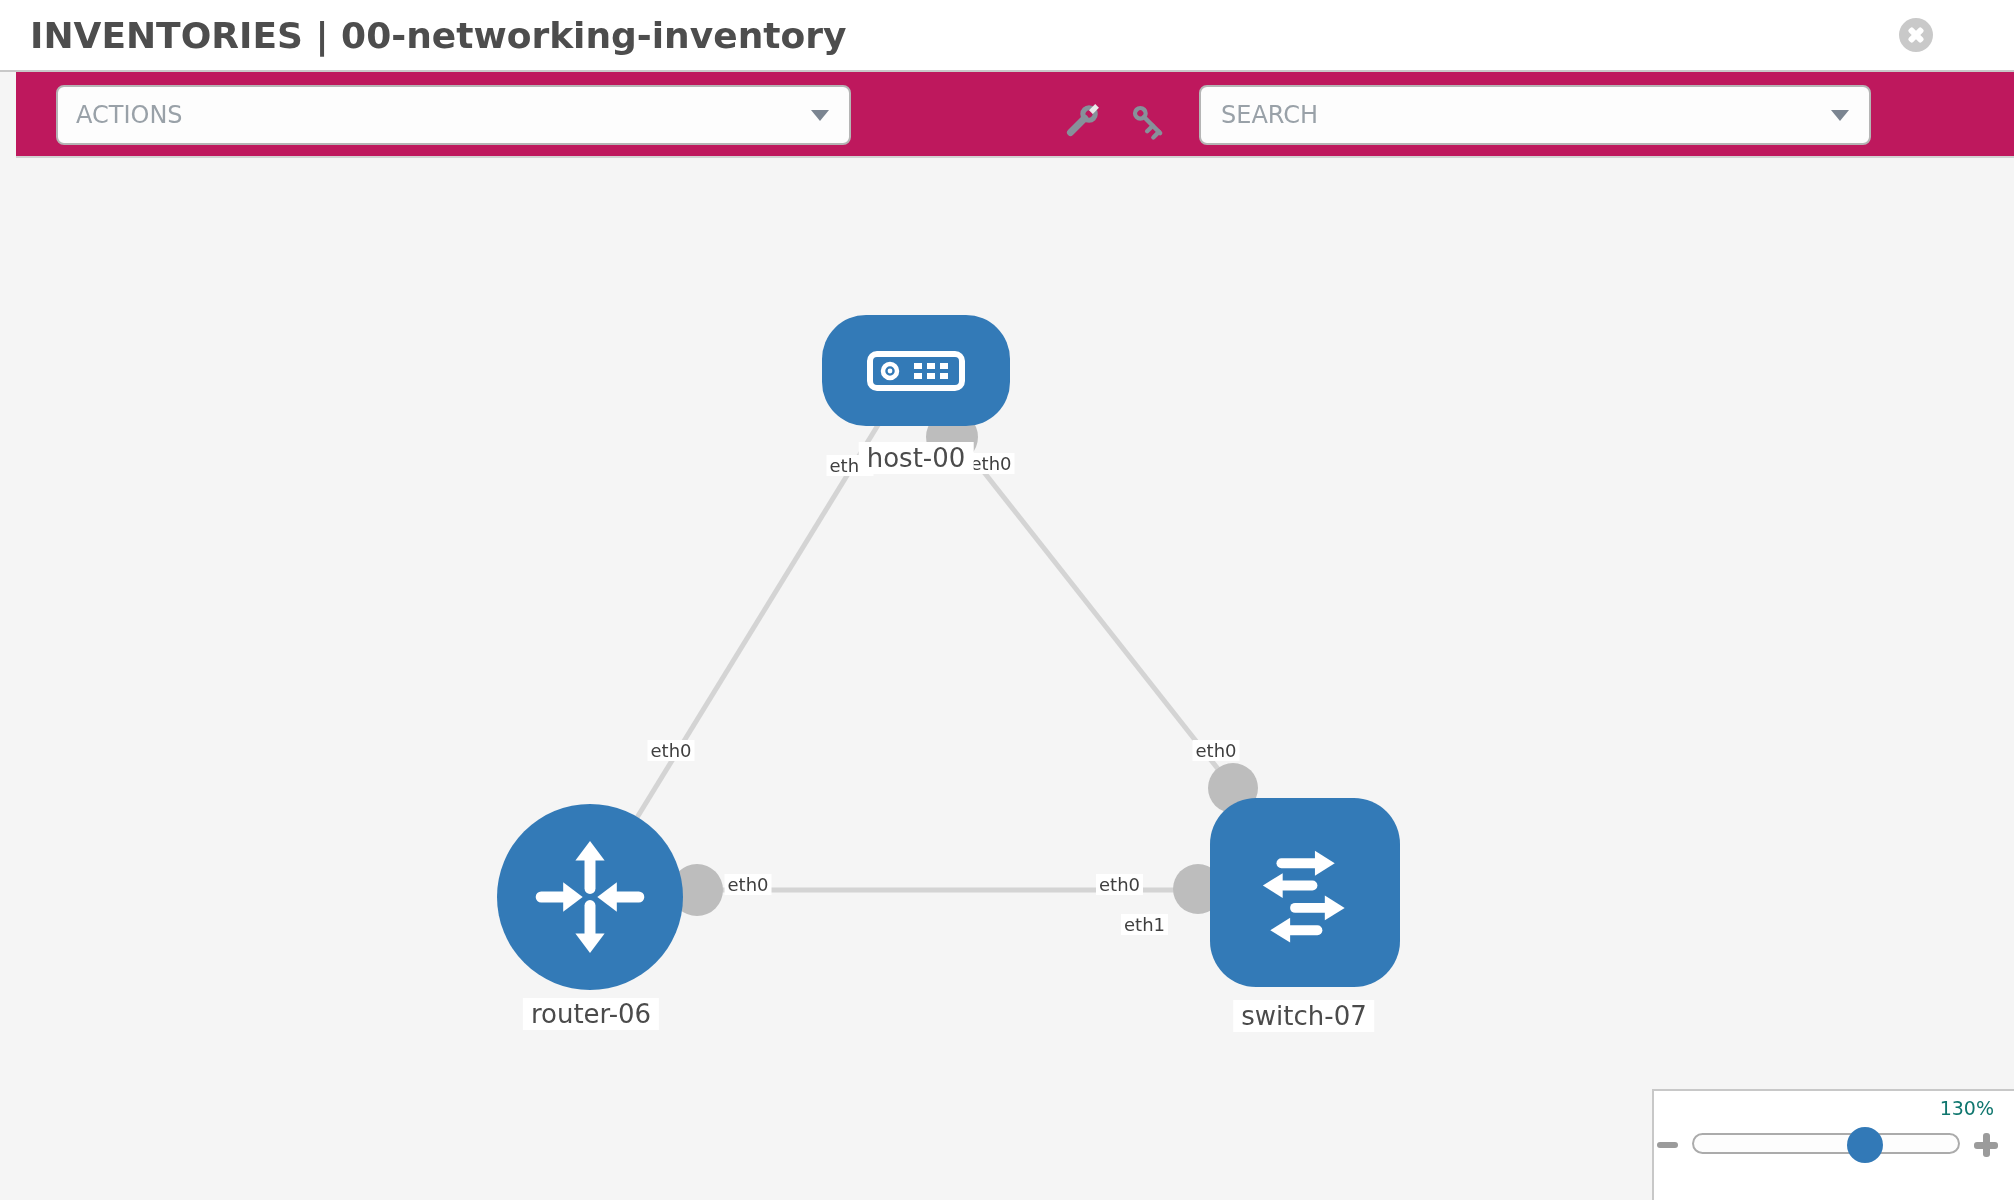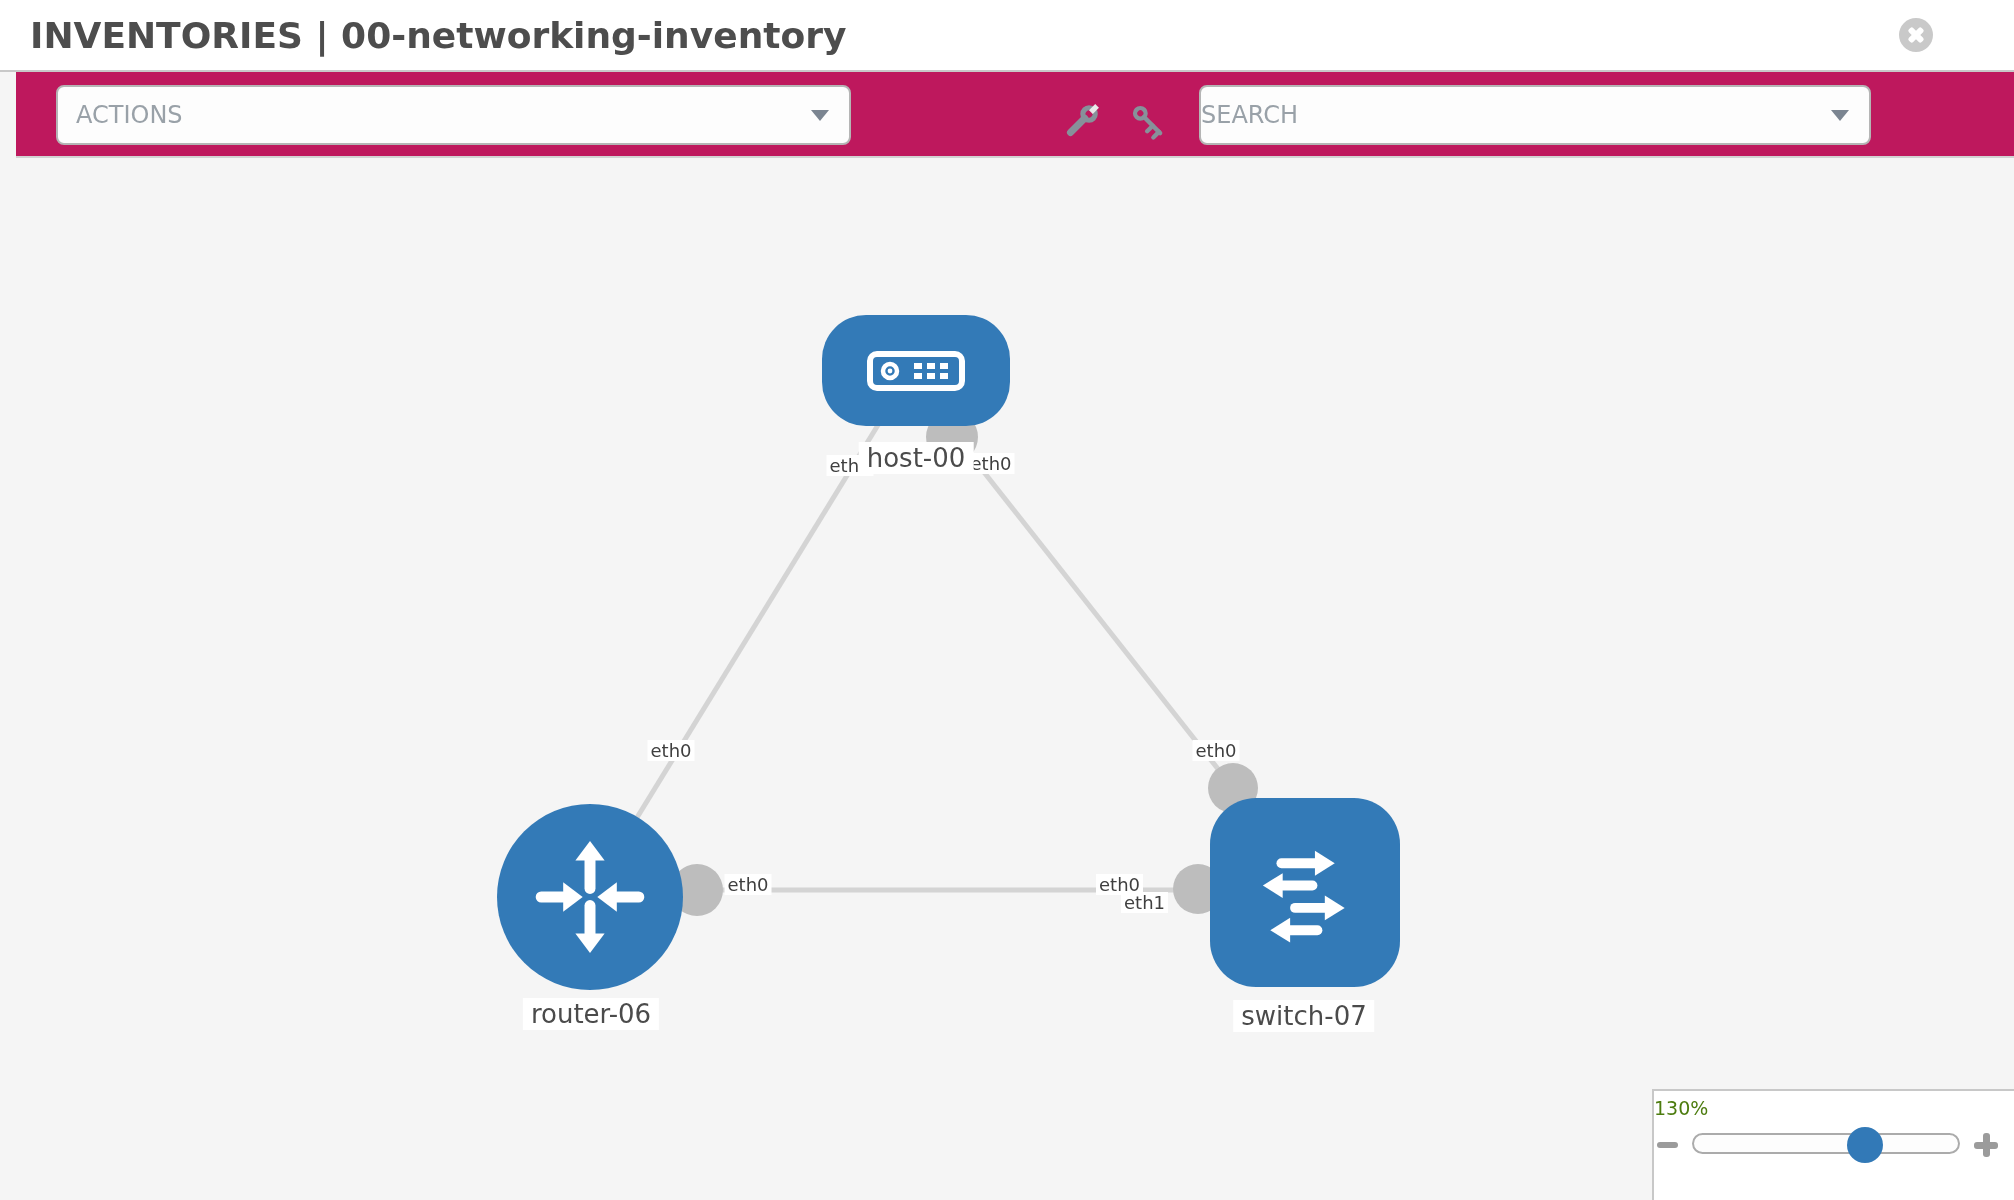--- a/index.html
+++ b/index.html
@@ -18,21 +18,21 @@
   .close-btn::before { transform:rotate(45deg); }
   .close-btn::after  { transform:rotate(-45deg); }
 
   
   .toolbar { position:absolute; top:72px; left:16px; width:100%; height:84px; background:#be185d;
              border-bottom:2px solid #d2d2d2; z-index:10; }
   .select-box { position:absolute; top:13px; height:60px; box-sizing:border-box;
                 background:#fdfdfd; border:2px solid #b5b5b5; border-radius:8px;
                 display:flex; align-items:center; color:#99a1a8; font-size:24px; cursor:pointer; }
   .actions-select { left:40px; width:795px; padding-left:18px; }
-  .search-select  { left:1183px; width:672px; }
+  .search-select  { left:1183px; width:672px; padding-left:20px; }
   .caret { position:absolute; right:20px; top:50%; margin-top:-5px; width:0; height:0;
            border-left:9px solid transparent; border-right:9px solid transparent;
            border-top:11px solid #7b8591; }
   .tool-icon { position:absolute; top:29px; width:42px; height:42px; cursor:pointer; }
   .wrench-pos { left:1044px; }
   .key-pos { left:1112px; }
 
   
   .link-layer { position:absolute; left:0; top:0; z-index:1; }
   .node { position:absolute; background:#337ab7; z-index:2;
@@ -48,22 +48,22 @@
               background:#ffffff; color:#3f3f3f; font-size:18px; padding:0 3px;
               white-space:nowrap; }
   .if-label.no-center { transform:none; }
   .if-occluded { z-index:3; }
   .if-front { z-index:4; }
 
   
   .zoom-panel { position:absolute; left:1652px; top:1089px; width:362px; height:111px;
                 background:#ffffff; border-left:2px solid #c8c8c8; border-top:2px solid #c8c8c8;
                 box-sizing:border-box; z-index:5; }
-  .zoom-level { position:absolute; left:0; top:6px; width:340px; text-align:left;
-                font-size:19px; color:#4d7c0f; }
+  .zoom-level { position:absolute; left:0; top:6px; width:340px; text-align:right;
+                font-size:19px; color:#0f766e; }
   .zoom-track { position:absolute; left:38px; top:42px; width:268px; height:21px;
                 box-sizing:border-box; background:#fdfdfd; border:2px solid #ababab;
                 border-radius:12px; cursor:pointer; }
   .zoom-thumb { position:absolute; left:193px; top:36px; width:36px; height:36px;
                 border-radius:50%; background:#3279b7; cursor:grab; }
   .zoom-minus { position:absolute; left:3px; top:51px; width:21px; height:6px;
                 border-radius:3px; background:#9b9b9b; cursor:pointer; }
   .zoom-plus  { position:absolute; left:320px; top:42px; width:24px; height:24px; cursor:pointer; }
   .zoom-plus::before { content:""; position:absolute; left:0; top:9px; width:24px; height:7px;
                 border-radius:3px; background:#9b9b9b; }
@@ -132,21 +132,21 @@
   <div class="node-label" style="left:916px; top:442px;">host-00</div>
   <div class="node-label" style="left:591px; top:998px;">router-06</div>
   <div class="node-label" style="left:1304px; top:1000px;">switch-07</div>
 
   <div class="if-label" style="left:850px; top:455px;">eth0</div>
   <div class="if-label" style="left:671px; top:740px;">eth0</div>
   <div class="if-label" style="left:991px; top:453px;">eth0</div>
   <div class="if-label" style="left:1216px; top:740px;">eth0</div>
   <div class="if-label" style="left:748px; top:874px;">eth0</div>
   <div class="if-label no-center if-occluded" style="left:1096px; top:874px;">eth0</div>
-  <div class="if-label no-center if-front" style="left:1121px; top:892px;">eth1</div>
+  <div class="if-label no-center if-front" style="left:1121px; top:914px;">eth1</div>
 
   <div class="header">
     <div class="title">INVENTORIES | 00-networking-inventory</div>
     <div class="close-btn"></div>
   </div>
 
   <div class="toolbar">
     <div class="select-box actions-select">
       <span>ACTIONS</span>
       <span class="caret"></span>

